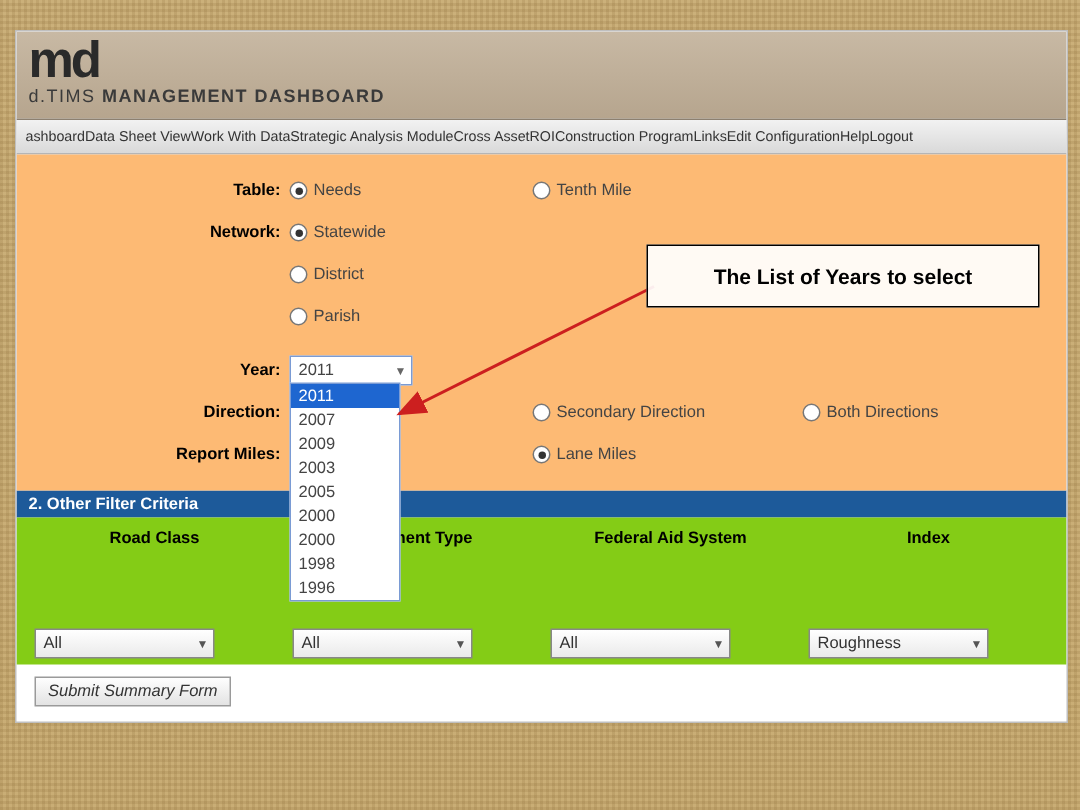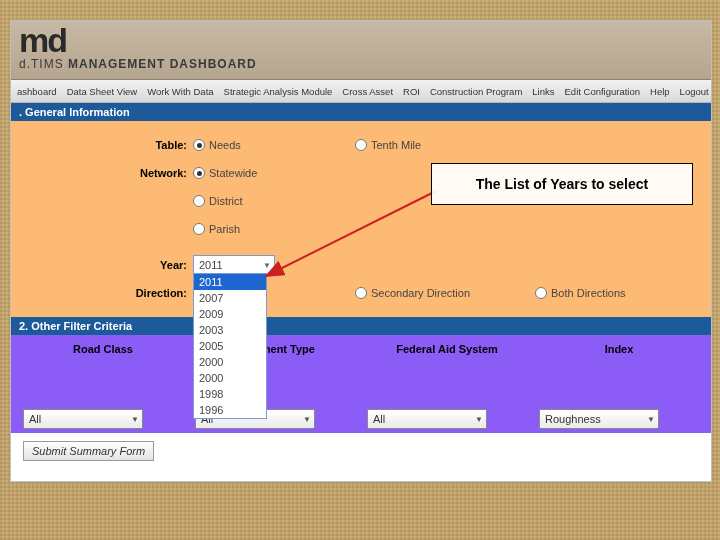--- a/index.html
+++ b/index.html
@@ -59,21 +59,20 @@
     letter-spacing: 1px;
   }
   .subtitle .bold { font-weight: 700; }
   
   .menubar {
     height: 22px;
     background: linear-gradient(#f2f2f2, #d9d9d9);
     border-bottom: 1px solid #b5b5b5;
     display: flex;
     align-items: center;
-    gap: 10px;
     padding: 0 6px;
     font-size: 9.5px;
     color: #333;
     white-space: nowrap;
   }
   .menubar .item { cursor: pointer; }
   
   .section-bar {
     background: #1d5a9a;
     color: #ffffff;
@@ -158,21 +157,21 @@
   .year-listbox .opt.selected {
     background: #1e66d0;
     color: #ffffff;
   }
   
   .filters {
     display: grid;
     grid-template-columns: repeat(4, 1fr);
     padding: 8px 12px 4px 12px;
     gap: 6px 12px;
-    background: #8b5cf6;
+    background: #84cc16;
   }
   .filters .flabel {
     font-weight: 700;
     text-align: center;
     color: #000;
     font-size: 11px;
   }
   .filters select, .select-look {
     width: 110px;
     height: 18px;
@@ -246,21 +245,20 @@
       <span class="item">Strategic Analysis Module</span>
       <span class="item">Cross Asset</span>
       <span class="item">ROI</span>
       <span class="item">Construction Program</span>
       <span class="item">Links</span>
       <span class="item">Edit Configuration</span>
       <span class="item">Help</span>
       <span class="item">Logout</span>
     </div>
 
-    <div class="section-bar">. General Information</div>
 
     <div class="form-area">
 
       <div class="row" style="position:relative;">
         <div class="field-label">Table:</div>
         <label class="radio">
           <span class="dot checked"></span>
           <span>Needs</span>
         </label>
         <label class="radio col2">
@@ -318,20 +316,28 @@
         <label class="radio col2">
           <span class="dot"></span>
           <span>Secondary Direction</span>
         </label>
         <label class="radio col3">
           <span class="dot"></span>
           <span>Both Directions</span>
         </label>
       </div>
 
+      <div class="row" style="position:relative;">
+        <div class="field-label">Report Miles:</div>
+        <span style="width:80px"></span>
+        <label class="radio col2">
+          <span class="dot checked"></span>
+          <span>Lane Miles</span>
+        </label>
+      </div>
     </div>
 
     <div class="section-bar">2. Other Filter Criteria</div>
 
     <div class="filters">
       <div class="flabel">Road Class</div>
       <div class="flabel">Pavement Type</div>
       <div class="flabel">Federal Aid System</div>
       <div class="flabel">Index</div>
 

